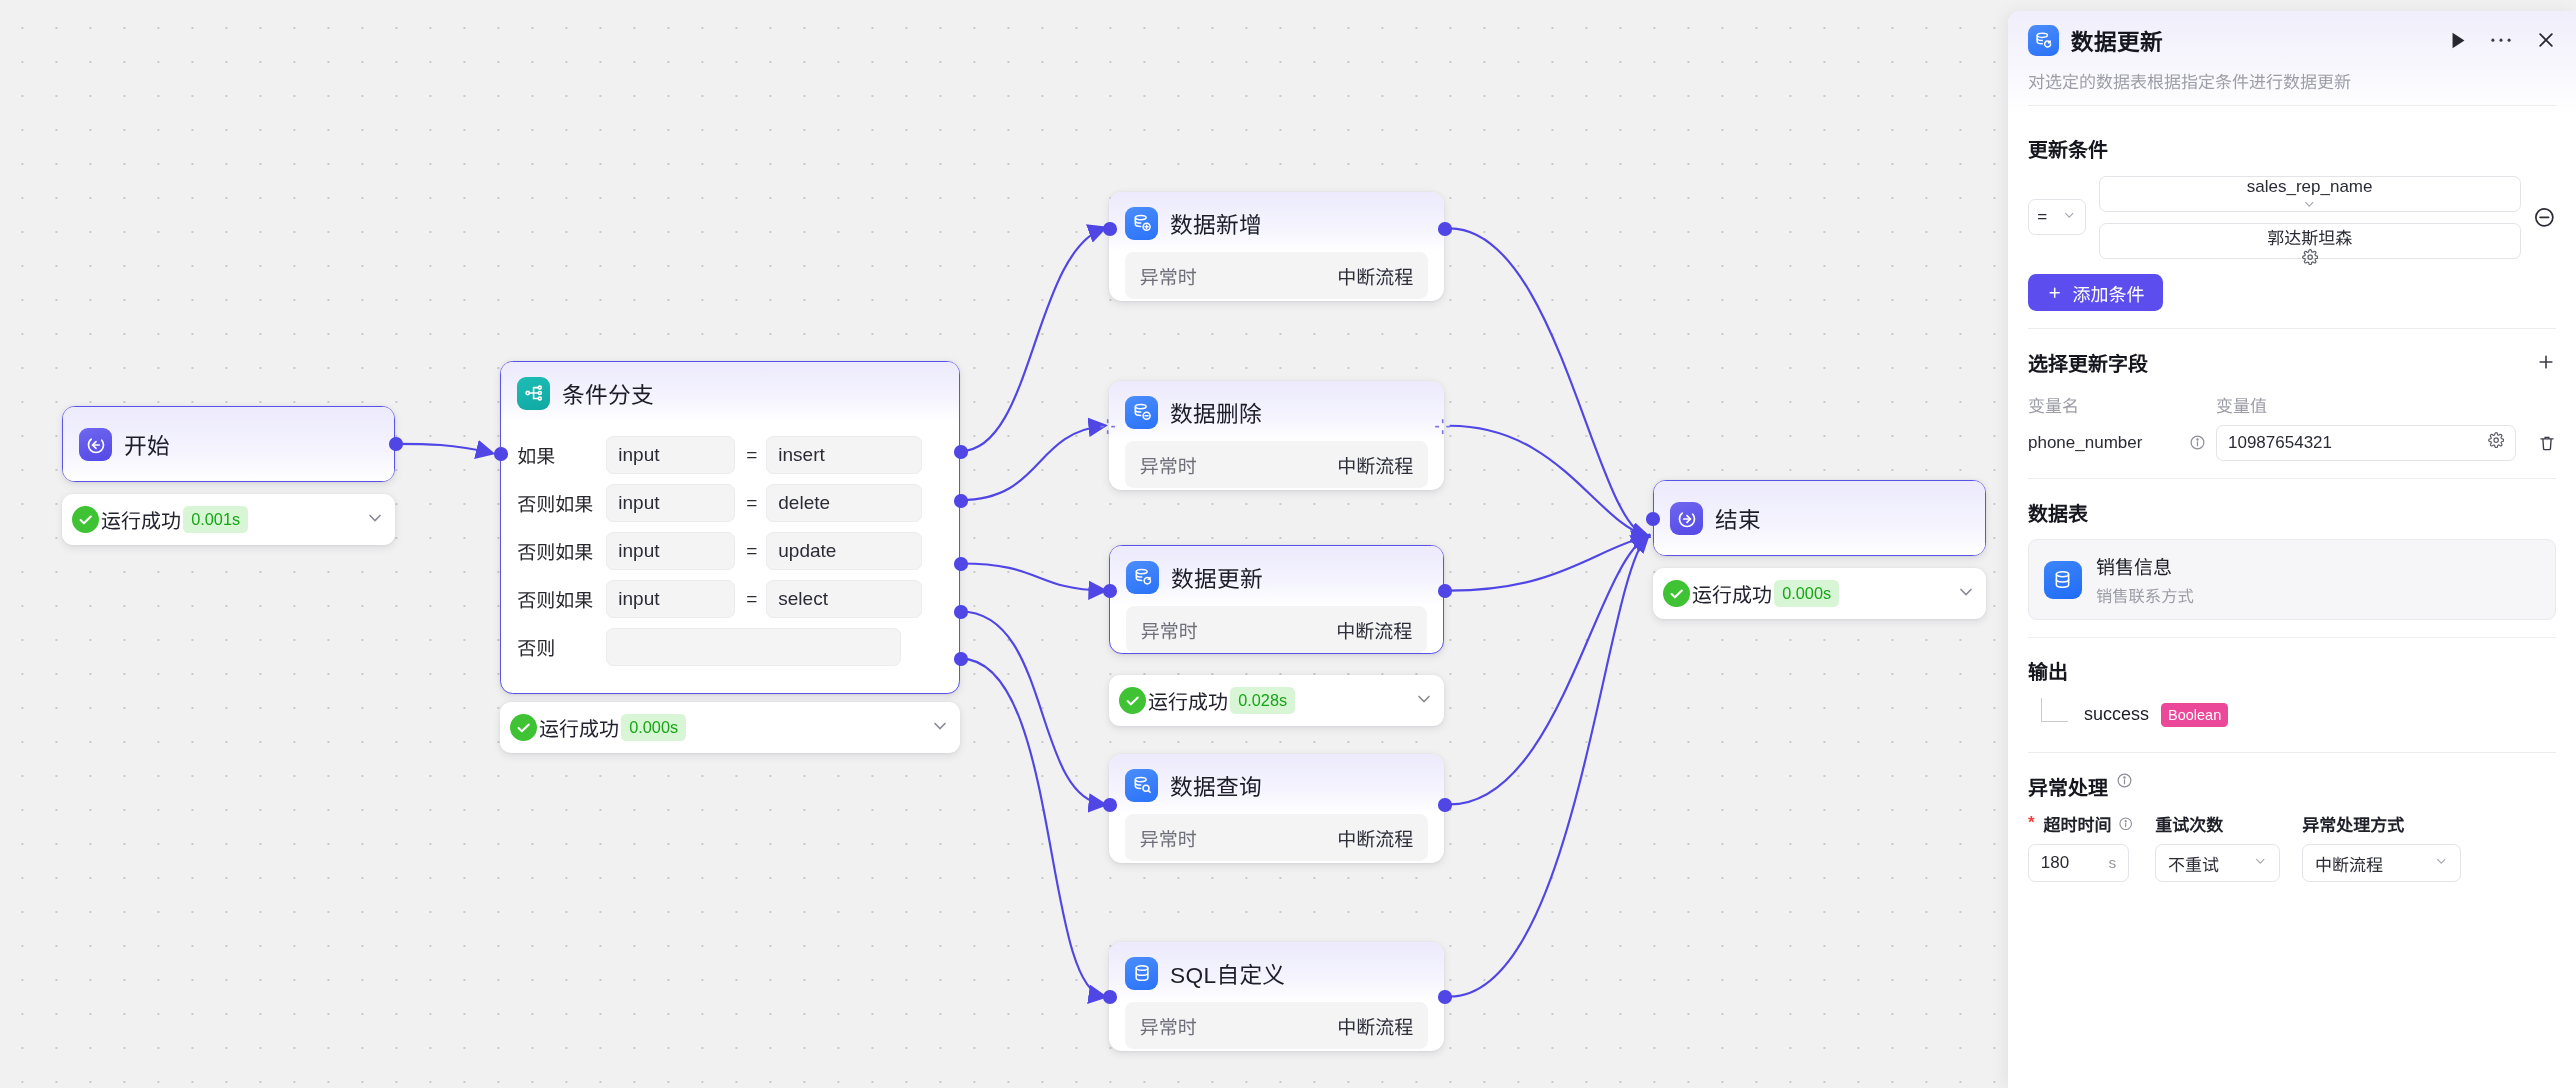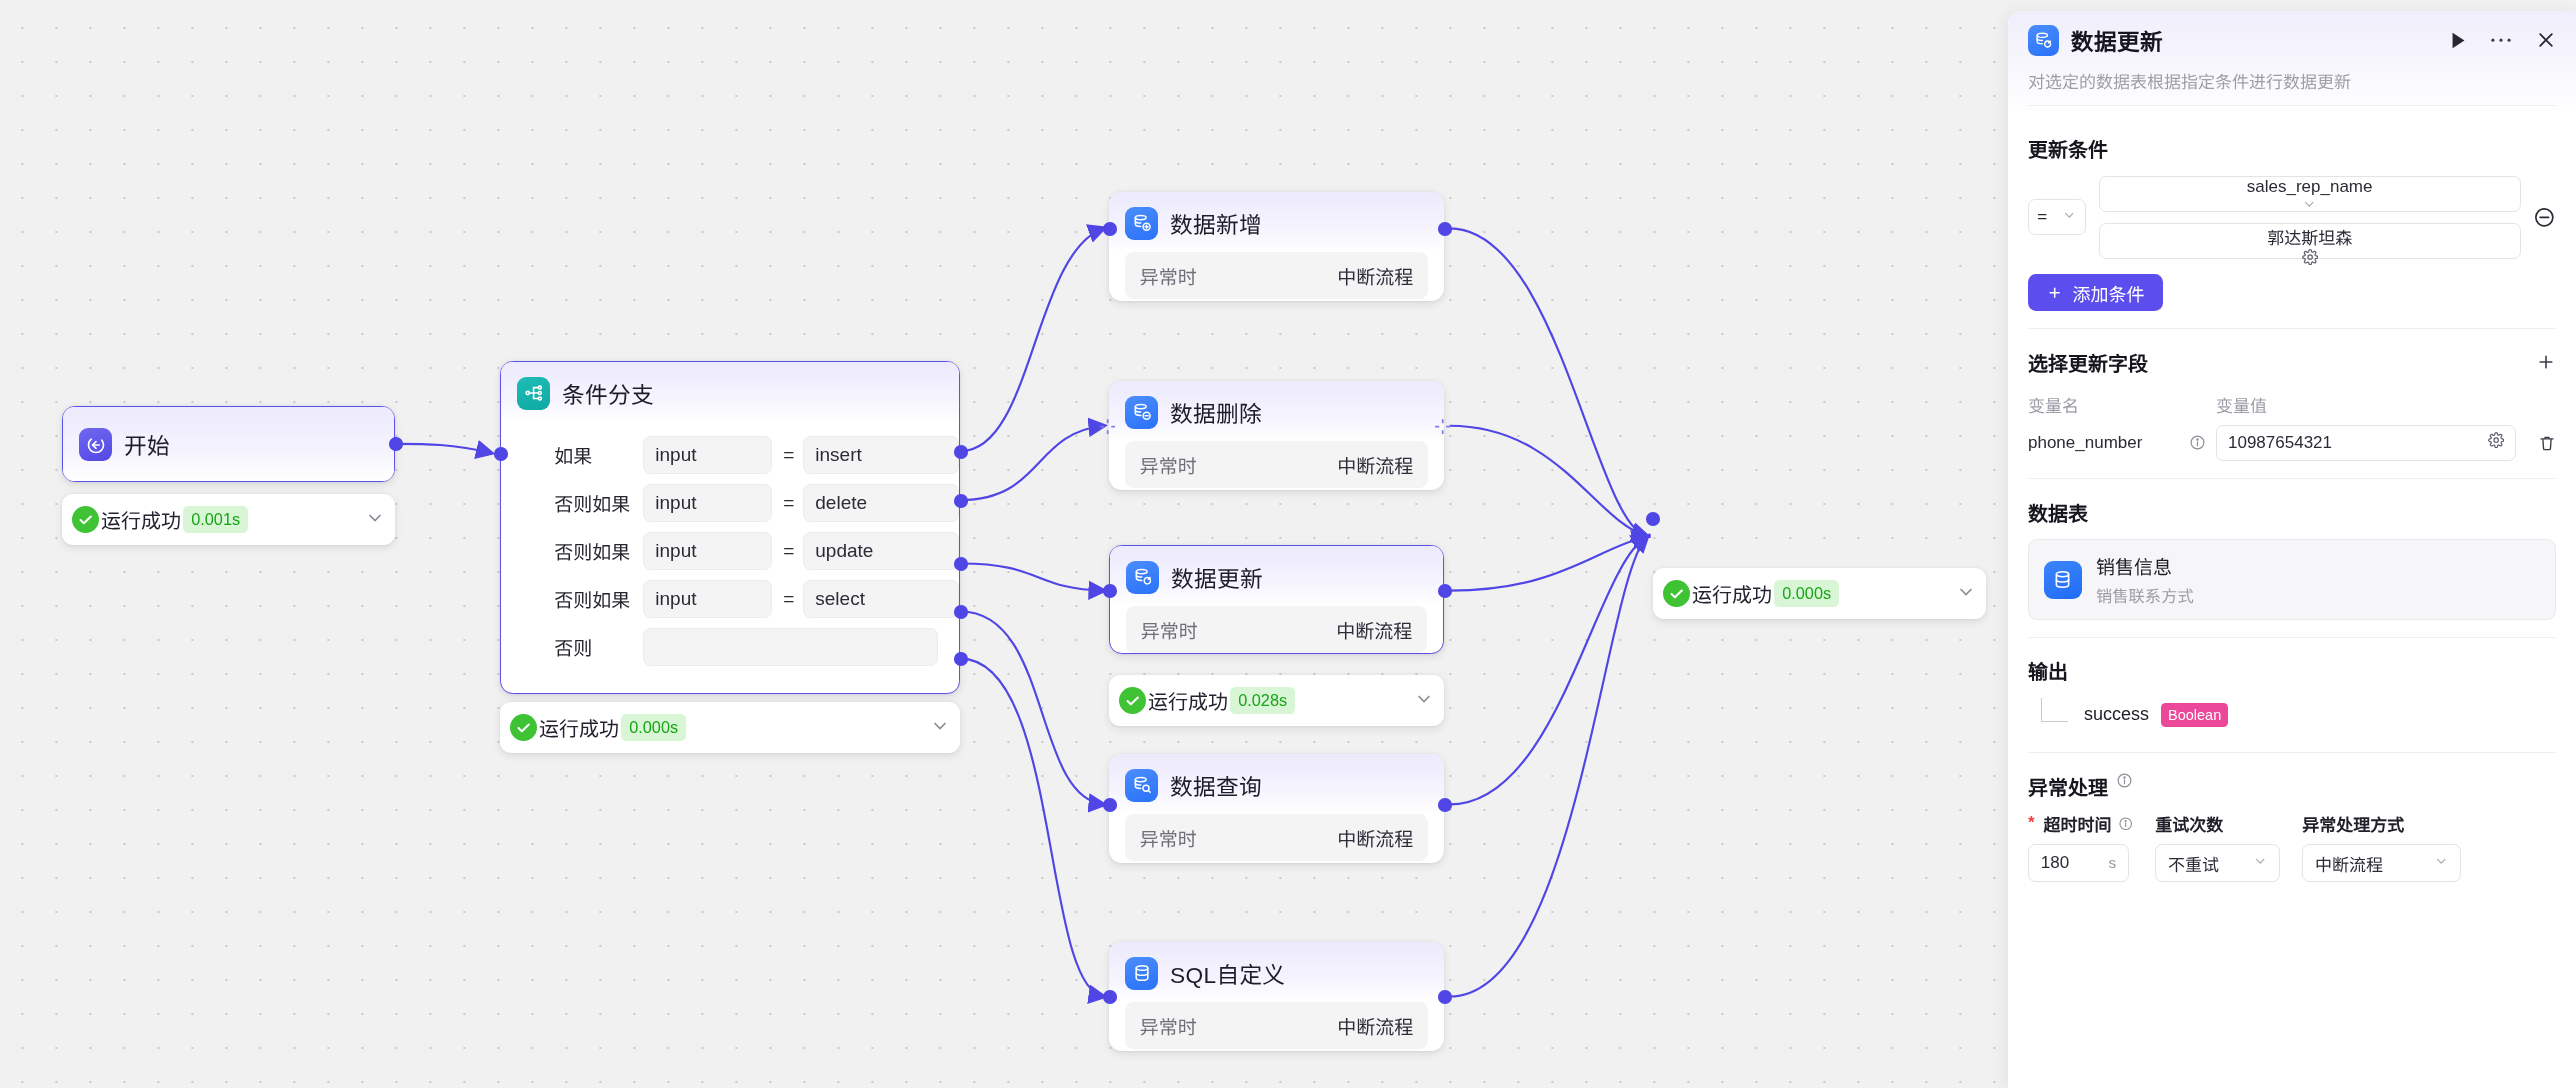--- a/index.html
+++ b/index.html
@@ -79,21 +79,21 @@
   .runbar .dur {
     background: #d8f5d6; color: #16a514; border-radius: 5.4px;
     font-size: 16.3px; padding: 3.6px 8.2px; white-space: nowrap;
   }
   .runbar .caret { margin-left: auto; color: #8b8b96; }
 
   
   .cond-rows { padding: 3.6px 16.3px 16.3px 16.3px; }
   .cond-row { display: flex; align-items: center; gap: 11px; margin-top: 10px; }
   .cond-row .lab {
-    width: 78px; flex: 0 0 78px; font-size: 19px; color: #27272f; margin-left: 37px;
+    width: 78px; flex: 0 0 78px; font-size: 19px; color: #27272f;
   }
   .pill {
     background: #f4f4f5; border: 0.9px solid #ececee; border-radius: 7.2px;
     height: 38px; display: flex; align-items: center; padding: 0 11px;
     font-size: 19px; color: #2b2b36;
   }
   .pill.left  { width: 129px; flex: 0 0 129px; }
   .pill.right { width: 156px; flex: 0 0 156px; }
   .pill.wide  { width: 295px; flex: 0 0 295px; }
   .eq { font-size: 19px; color: #2b2b36; width: 9px; text-align: center; }
@@ -455,20 +455,32 @@
     <div class="body">
       <div class="exc-row">
         <span class="k">异常时</span>
         <span class="v">中断流程</span>
       </div>
     </div>
   </div>
   <span class="port" style="left:1103px; top:990px;"></span>
   <span class="port" style="left:1438px; top:990px;"></span>
 
+  <div class="node sel" style="left:1653px; top:480px; width:333px; height:76px;">
+    <div class="head" style="border-radius:11px;height:100%;">
+      <span class="nicon indigo">
+        <svg width="20" height="20" viewBox="0 0 24 24" fill="none" stroke="#fff" stroke-width="2" stroke-linecap="round">
+          <path d="M8 12h8"></path>
+            <path d="M12 8l4 4-4 4"></path>
+            <circle cx="12" cy="12" r="9" stroke-dasharray="36 14"></circle>
+        </svg>
+      </span>
+      <span class="title">结束</span>
+    </div>
+  </div>
   <span class="port" style="left:1646px; top:512px;"></span>
 
   <div class="runbar" style="left:1653px; top:568px; width:333px;">
     <span class="ok">
       <svg width="15.4" height="15.4" viewBox="0 0 24 24" fill="none" stroke="#fff" stroke-width="3.2" stroke-linecap="round" stroke-linejoin="round">
           <path d="M4 12.5l5.2 5.2L20 7"></path>
         </svg>
     </span>
     <span class="rtxt">运行成功</span>
     <span class="dur">0.000s</span>

